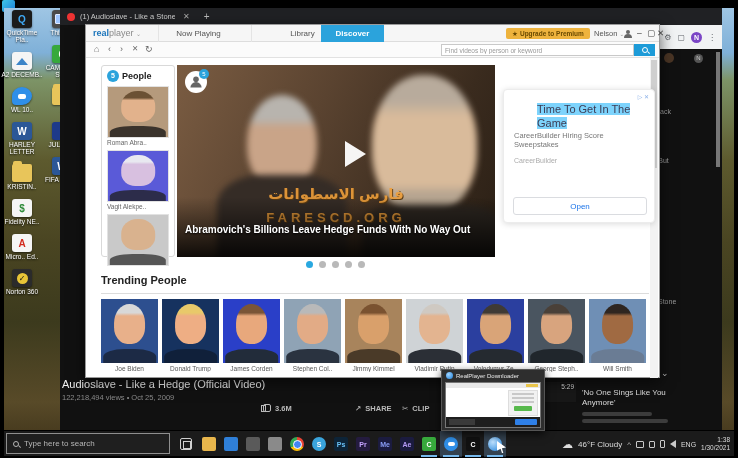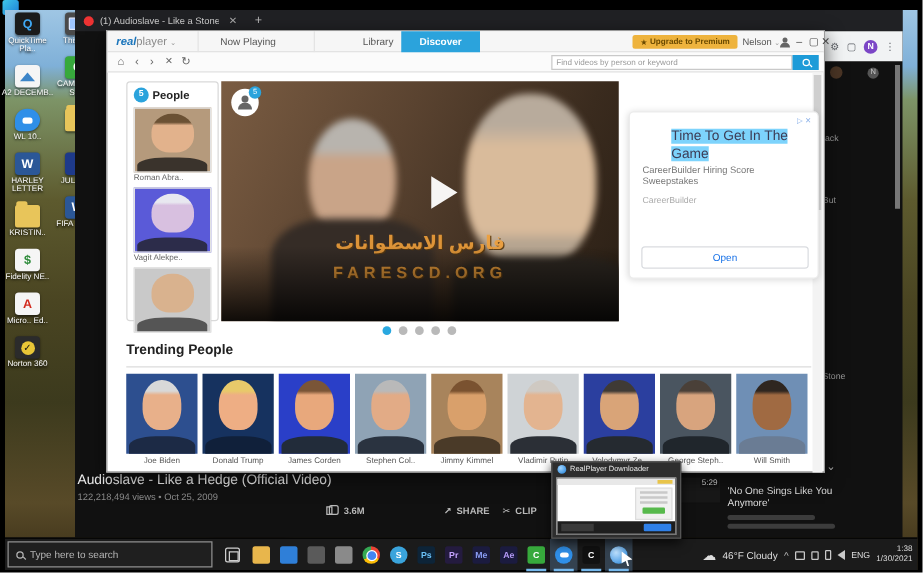--- a/index.html
+++ b/index.html
@@ -41,21 +41,21 @@
   .yt-meta{font-size:7.5px;color:#8a8a8a;}
   .yt-act{display:flex;align-items:flex-start;gap:4px;color:#b9b9b9;font-size:7.5px;font-weight:bold;}
   .thumbico{width:8px;height:8px;border:1px solid #b9b9b9;border-radius:2px;position:relative;}
   .thumbico::before{content:"";position:absolute;left:-3px;bottom:-1px;width:3px;height:5px;border:1px solid #b9b9b9;}
   .thumbico.down{transform:rotate(180deg);}
   .graybar{height:4px;background:#3c3c3c;border-radius:2px;}
   
   .rp{left:85px;top:24px;width:575px;height:354px;background:#fff;border:1px solid #9a9a9a;box-shadow:0 4px 14px rgba(0,0,0,.6);}
   .rp-title{position:absolute;left:0;top:0;width:100%;height:17px;background:#f6f6f6;border-bottom:1px solid #ddd;}
   .rp-logo{position:absolute;left:7px;top:3px;font-size:9px;}
-  .rp-logo b{color:#1b75bb;font-style:italic;}
+  .rp-logo b{color:#1b75bb;}
   .rp-logo span{color:#8a8a8a;}
   .rp-tab{position:absolute;top:0;height:17px;display:flex;align-items:center;justify-content:center;font-size:8px;color:#555;border-left:1px solid #e4e4e4;}
   .rp-tab.active{background:#2ba3dc;color:#fff;font-weight:bold;border:none;}
   .rp-upgrade{position:absolute;left:420px;top:3px;width:84px;height:11px;background:#eeb33d;border-radius:2px;color:#6a4a00;font-size:6.5px;font-weight:bold;display:flex;align-items:center;justify-content:center;gap:2px;}
   .rp-user{position:absolute;left:508px;top:4px;font-size:7.5px;color:#555;}
   .person-ico{display:inline-block;width:8px;height:8px;position:relative;}
   .person-ico::before{content:"";position:absolute;left:2px;top:0;width:4px;height:4px;border-radius:50%;background:#666;}
   .person-ico::after{content:"";position:absolute;left:0;bottom:0;width:8px;height:4px;border-radius:4px 4px 0 0;background:#666;}
   .rp-ctl{position:absolute;top:3px;font-size:8.5px;color:#444;}
   .rp-nav{position:absolute;left:0;top:17px;width:100%;height:16px;background:#fbfbfb;border-bottom:1px solid #e2e2e2;}
@@ -338,20 +338,21 @@
     <div class="blob" style="left:195px;top:10px;width:105px;height:140px;border-radius:48% 48% 45% 45%;background:linear-gradient(#b8ab9c 0 18%,#d9bb9b 30% 78%,#b5a490 85% 100%);"></div>
     <div class="blob" style="left:185px;top:140px;width:140px;height:60px;border-radius:30% 30% 0 0;background:#2c2620;"></div>
     <div class="feat-avatar">
       <span class="person-ico"></span>
       <span class="b">5</span>
     </div>
     <div class="play"></div>
     <div class="wm" style="top:120px;font-size:15px;">فارس الاسطوانات</div>
     <div class="wm" style="top:145px;font-size:13px;letter-spacing:4px;">FARESCD.ORG</div>
     <div class="feat-shade"></div>
+    <div class="feat-cap">Abramovich's Billions Leave Hedge Funds With No Way Out</div>
   </div>
 
   <div class="ad">
     <span class="chc">▷ ✕</span>
     <div class="t">
       <span>Time To Get In The</span><br>
       <span>Game</span>
     </div>
     <div class="b">
       <span>CareerBuilder Hiring Score</span><br>

